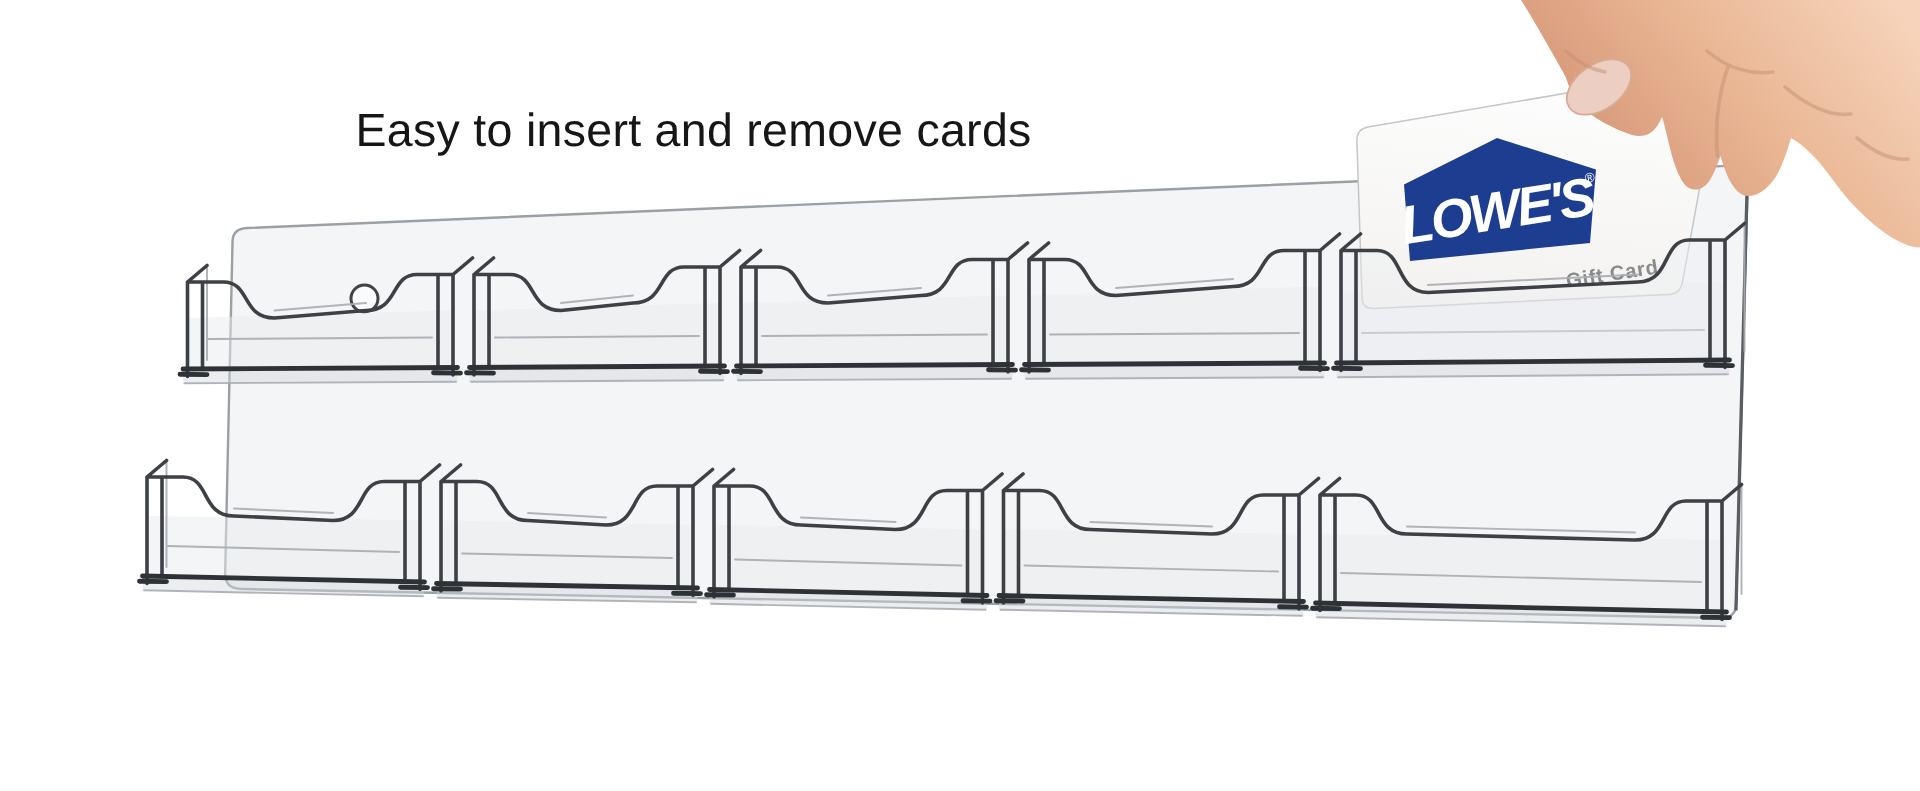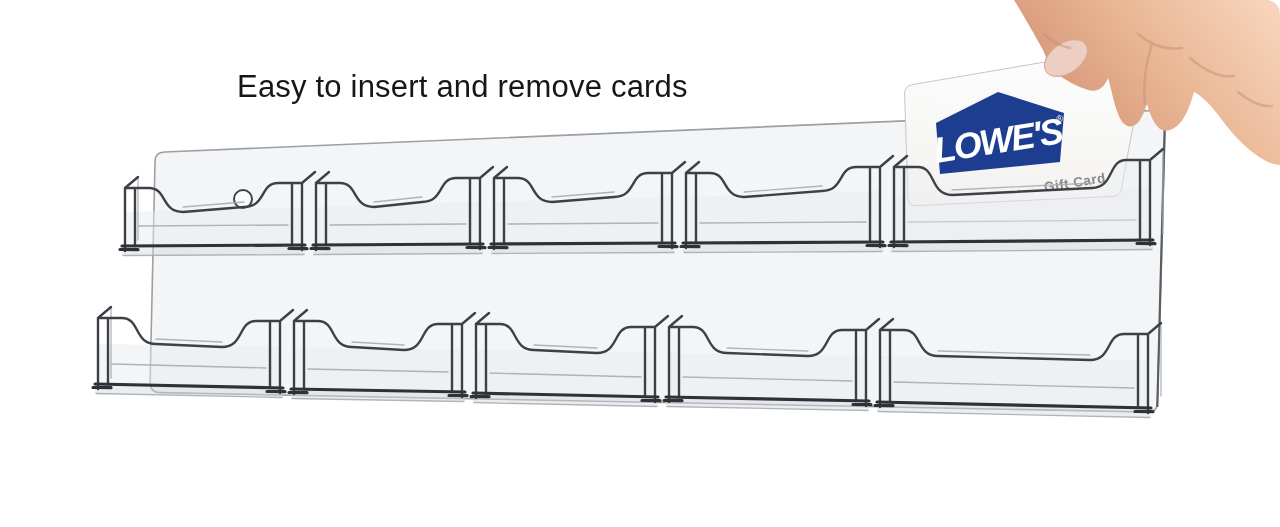--- a/index.html
+++ b/index.html
@@ -1,17 +1,17 @@
 <!DOCTYPE html>
 <html><head>
 <meta charset="utf-8">
 <style>
   html,body{margin:0;padding:0;background:#ffffff;}
   #stage{position:relative;width:1280px;height:527px;background:#ffffff;overflow:hidden;
-         font-family:"Liberation Sans",sans-serif;border-radius:14px;}
+         font-family:"Liberation Sans",sans-serif;}
   .headline{position:absolute;left:237px;top:70px;font-size:31px;line-height:1.1;
             color:#161616;letter-spacing:0.2px;font-weight:400;}
   svg{position:absolute;left:0;top:0;}
   .edge{fill:none;stroke:#3d4146;stroke-width:2.4;stroke-linejoin:round;stroke-linecap:round;}
   .base{fill:none;stroke:#2e3236;stroke-width:3.2;stroke-linecap:round;}
   .lite{fill:none;stroke:#a7acb2;stroke-width:1.3;stroke-linecap:round;opacity:.9;}
   .ifill{fill:#e8ebee;opacity:.5;}
   .shelf{fill:#d3d7db;opacity:.45;}
   .crease{fill:none;stroke:#c48f72;stroke-width:2.4;stroke-linecap:round;opacity:.5;}
 </style>

